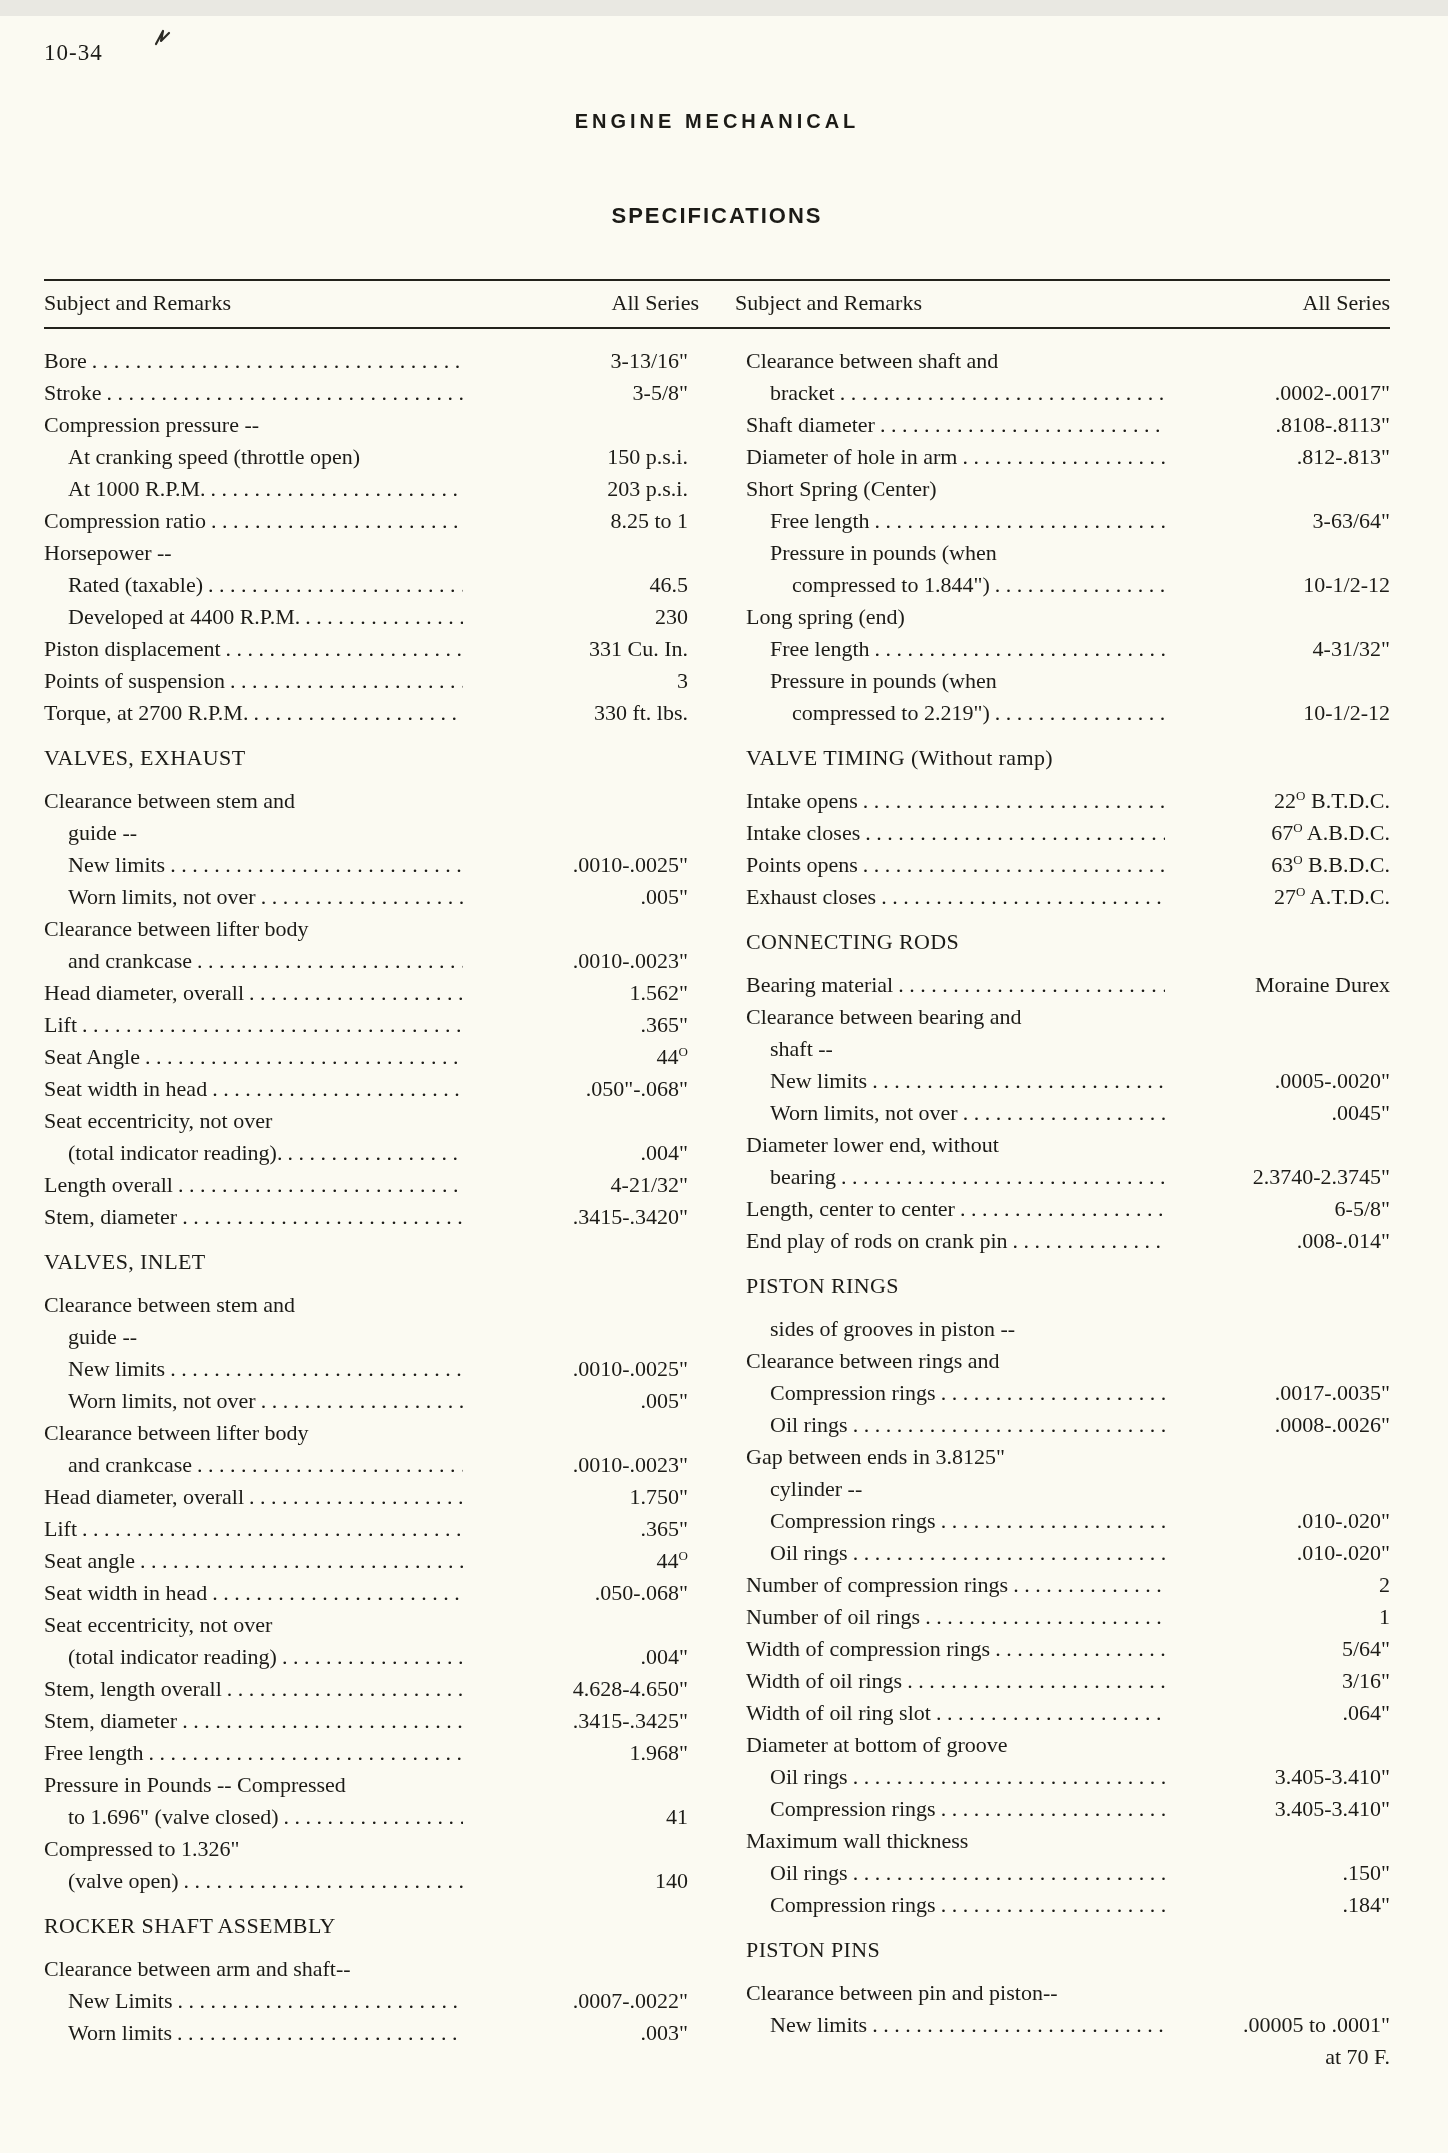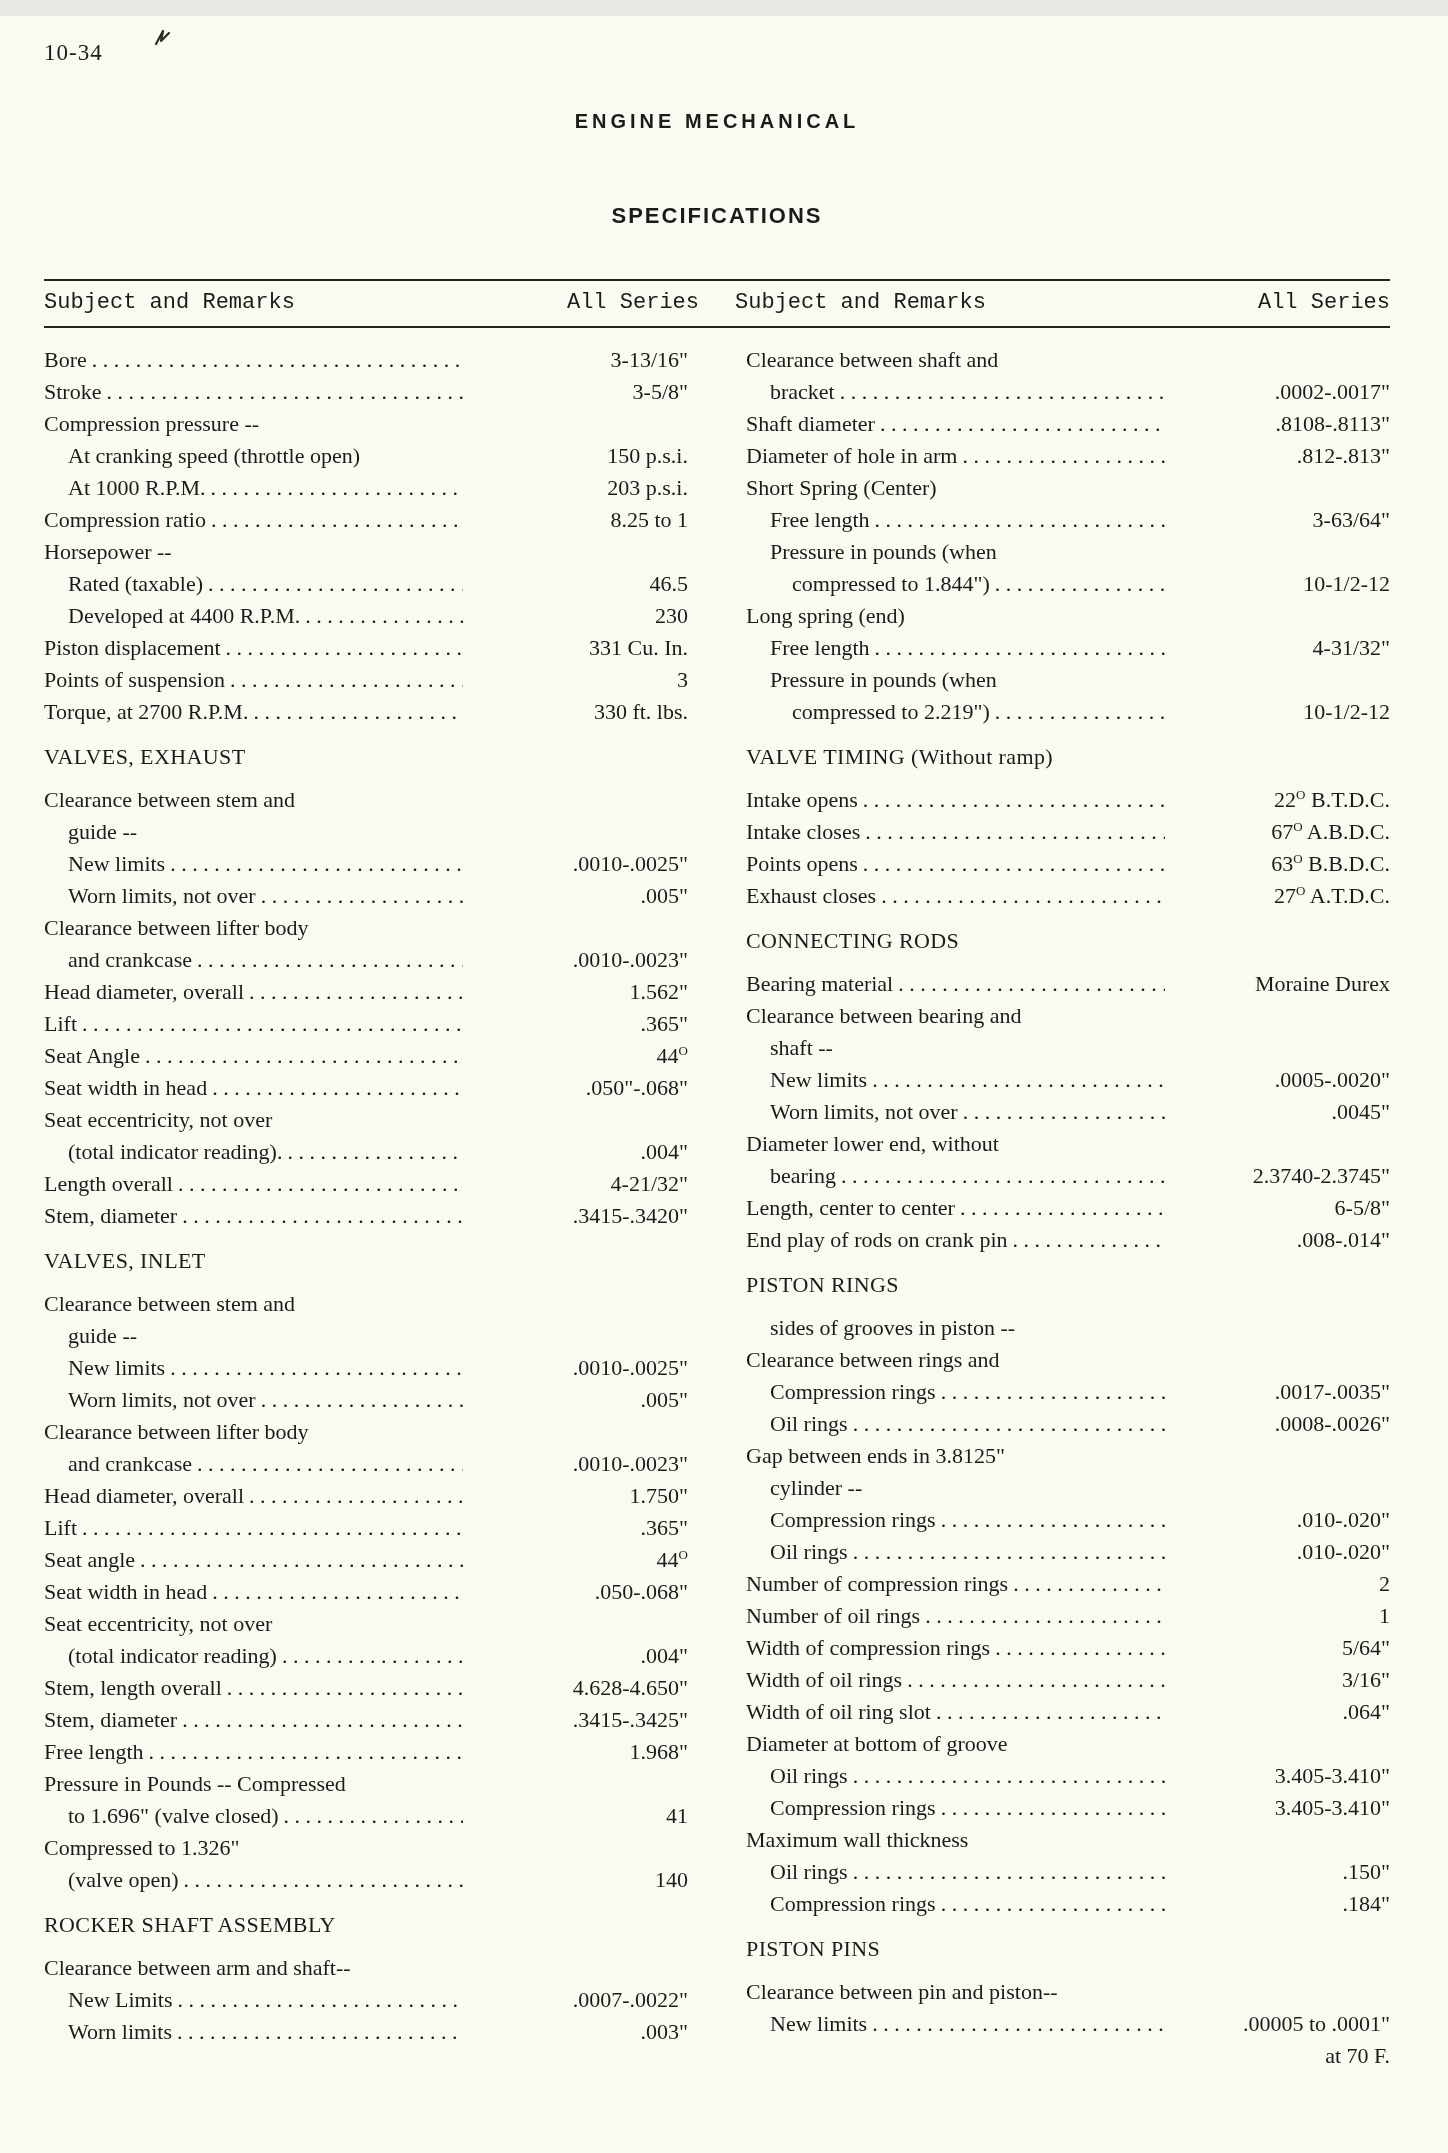--- a/index.html
+++ b/index.html
@@ -25,21 +25,21 @@
   .subtitle {
     text-align:center; margin-top:70px;
     font-family:"Liberation Sans","DejaVu Sans",sans-serif;
     font-weight:bold; font-size:22px; letter-spacing:2px;
   }
   .colheads {
     margin-top:50px;
     border-top:2px solid #23221c;
     border-bottom:2px solid #23221c;
     padding:9px 0 11px;
-    display:flex; gap:36px;font-family:Liberation Mono, monospace;
+    display:flex; gap:36px;
   }
   .colheads .half { flex:1; display:flex; justify-content:space-between; }
   .columns { margin-top:16px; display:flex; gap:58px; align-items:flex-start; }
   .col { flex:1; min-width:0; }
   .row { display:flex; align-items:baseline; line-height:32px; }
   .row .lab { white-space:nowrap; }
   .row .fill { flex:1 1 auto; overflow:hidden; white-space:nowrap; margin:0 5px; }
   .row .val { white-space:nowrap; min-width:220px; text-align:right; }
   .row .val sup { font-size:13px; vertical-align:super; line-height:0; }
   .i1 { padding-left:24px; }

